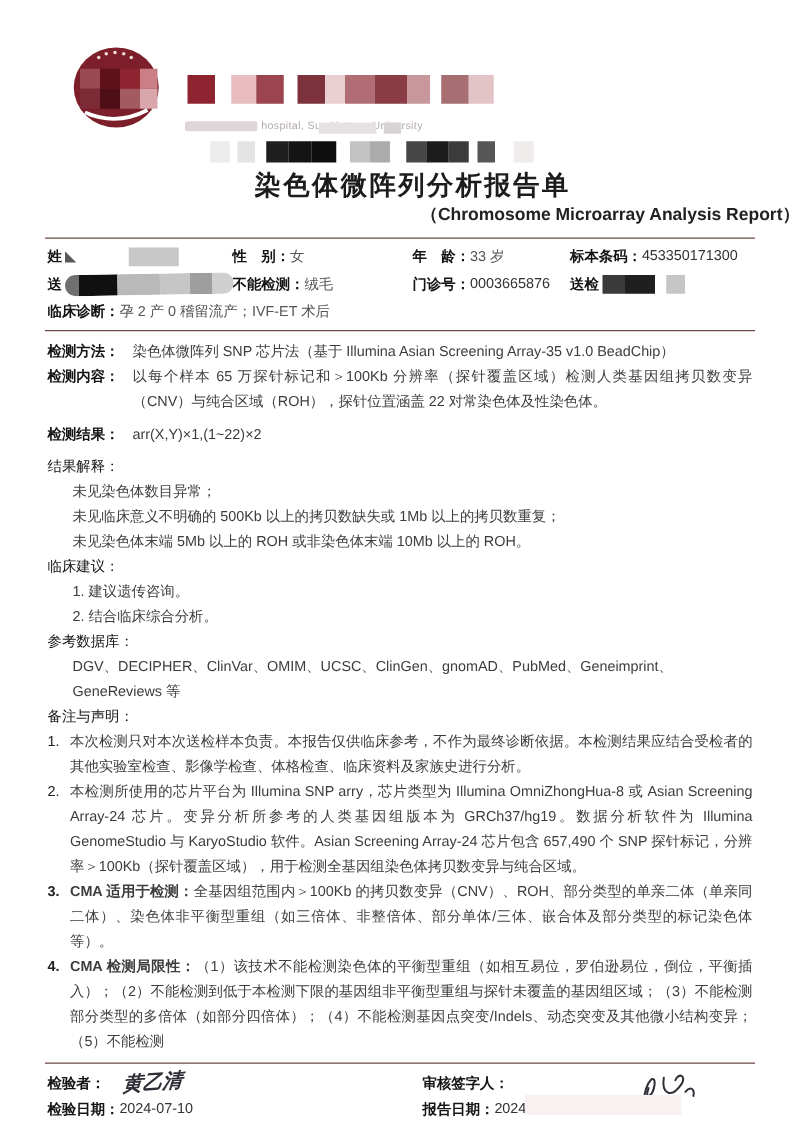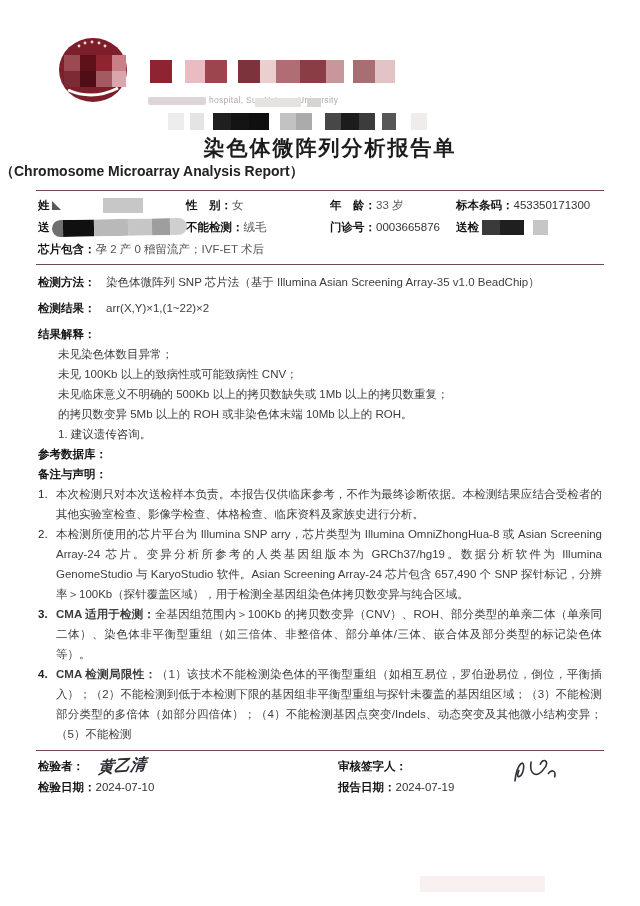--- a/index.html
+++ b/index.html
@@ -39,21 +39,21 @@
   .dD{background:#141414;width:18px;}
   .dE{background:#0f0f0f;width:20px;margin-right:11px;}
   .dF{background:#c2c2c2;width:16px;}
   .dG{background:#ababab;width:16px;margin-right:13px;}
   .dH{background:#474747;width:16px;}
   .dI{background:#1c1c1c;width:18px;}
   .dJ{background:#3c3c3c;width:16px;margin-right:7px;}
   .dK{background:#565656;width:14px;margin-right:15px;}
   .dL{background:#efeceb;width:16px;}
   .title{position:absolute;left:0;right:0;top:134px;text-align:center;font-size:21px;font-weight:bold;color:#1c1c1c;letter-spacing:2px;margin-left:20px;}
-  .subtitle{position:absolute;left:0;right:0;top:163px;text-align:left;font-size:14px;font-weight:bold;color:#222;}
+  .subtitle{position:absolute;left:0;right:0;top:163px;text-align:right;font-size:14px;font-weight:bold;color:#222;}
   
   .rule{border:0;border-top:1.6px solid #6e4a4a;margin:0 36px;}
   
   .info{padding:5px 38px 6px 38px;font-size:11.5px;}
   .info-grid{display:grid;grid-template-columns:148px 144px 126px 1fr;row-gap:4px;align-items:center;}
   .lab{font-weight:bold;color:#141414;}
   .val{color:#555;}
   .num-val{color:#333;}
   .cell{display:flex;align-items:center;white-space:nowrap;height:18px;}
   .wedge{width:0;height:0;border-left:9px solid #5a5a5a;border-top:9px solid transparent;margin-left:2px;}
@@ -70,21 +70,21 @@
   .doc-redact i{display:block;height:15px;}
   .dr1{background:#3a3a3a;width:18px;}
   .dr2{background:#1f1f1f;width:24px;margin-right:9px;}
   .dr3{background:#c6c6c6;width:15px;}
   .diag-row{grid-column:1 / span 4;}
   
   .body{padding:7px 38px 0 38px;font-size:11.5px;line-height:20px;color:#3d3d3d;}
   .frow{display:flex;}
   .frow .lab{flex:0 0 68px;}
   .frow .txt{flex:1;text-align:justify;}
-  .sec-label{font-weight:bold;color:#141414;}
+  .sec-label{font-weight:normal;color:#141414;}
   .indent{padding-left:20px;}
   .gap-top{margin-top:6px;}
   .note-row{display:flex;}
   .note-row .n{flex:0 0 18px;color:#222;}
   .note-row .n.b{font-weight:bold;}
   .note-row .t{flex:1;text-align:justify;}
   
   .footer{padding:6px 38px 0 38px;font-size:11.5px;position:relative;}
   .foot-grid{display:grid;grid-template-columns:300px 1fr;row-gap:3px;}
   .sig-text{display:inline-block;font-family:"DejaVu Serif","Liberation Serif",serif;font-style:italic;font-weight:bold;font-size:16px;color:#2e2e36;transform:rotate(-4deg) skewX(-8deg);margin:-4px 0 -4px 14px;}
@@ -203,50 +203,56 @@
       <div class="cell">
         <span class="lab">送检</span>
         <span class="doc-redact">
             <i class="dr1"></i>
             <i class="dr2"></i>
             <i class="dr3"></i>
           </span>
       </div>
 
       <div class="cell diag-row">
-        <span class="lab">芯片包含：</span>
+        <span class="lab">临床诊断：</span>
         <span class="val">孕 2 产 0 稽留流产；IVF-ET 术后</span>
       </div>
     </div>
   </div>
 
   <hr class="rule">
 
   <div class="body">
 
     <div class="frow">
       <span class="lab">检测方法：</span>
       <span class="txt">染色体微阵列 SNP 芯片法（基于 Illumina Asian Screening Array-35 v1.0 BeadChip）</span>
     </div>
 
+    <div class="frow">
+      <span class="lab">检测内容：</span>
+      <span class="txt">以每个样本 65 万探针标记和＞100Kb 分辨率（探针覆盖区域）检测人类基因组拷贝数变异（CNV）与纯合区域（ROH），探针位置涵盖 22 对常染色体及性染色体。</span>
+    </div>
 
     <div class="frow gap-top">
       <span class="lab">检测结果：</span>
       <span class="txt">arr(X,Y)×1,(1~22)×2</span>
     </div>
 
     <div class="sec-label gap-top">结果解释：</div>
     <div class="indent">未见染色体数目异常；</div>
-    <div class="indent">未见 100Kb 以上的致病性或可能致病性 CNV；</div>
     <div class="indent">未见临床意义不明确的 500Kb 以上的拷贝数缺失或 1Mb 以上的拷贝数重复；</div>
-    <div class="indent">的拷贝数变异 5Mb 以上的 ROH 或非染色体末端 10Mb 以上的 ROH。</div>
-
+    <div class="indent">未见染色体末端 5Mb 以上的 ROH 或非染色体末端 10Mb 以上的 ROH。</div>
+
+    <div class="sec-label">临床建议：</div>
     <div class="indent">1. 建议遗传咨询。</div>
+    <div class="indent">2. 结合临床综合分析。</div>
 
     <div class="sec-label">参考数据库：</div>
+    <div class="indent">DGV、DECIPHER、ClinVar、OMIM、UCSC、ClinGen、gnomAD、PubMed、Geneimprint、GeneReviews 等</div>
 
     <div class="sec-label">备注与声明：</div>
 
     <div class="note-row">
       <span class="n">1.</span>
       <span class="t"><b></b><span>本次检测只对本次送检样本负责。本报告仅供临床参考，不作为最终诊断依据。本检测结果应结合受检者的其他实验室检查、影像学检查、体格检查、临床资料及家族史进行分析。</span></span>
     </div>
     <div class="note-row">
       <span class="n">2.</span>
       <span class="t"><b></b><span>本检测所使用的芯片平台为 Illumina SNP arry，芯片类型为 Illumina OmniZhongHua-8 或 Asian Screening Array-24 芯片。变异分析所参考的人类基因组版本为 GRCh37/hg19。数据分析软件为 Illumina GenomeStudio 与 KaryoStudio 软件。Asian Screening Array-24 芯片包含 657,490 个 SNP 探针标记，分辨率＞100Kb（探针覆盖区域），用于检测全基因组染色体拷贝数变异与纯合区域。</span></span>

